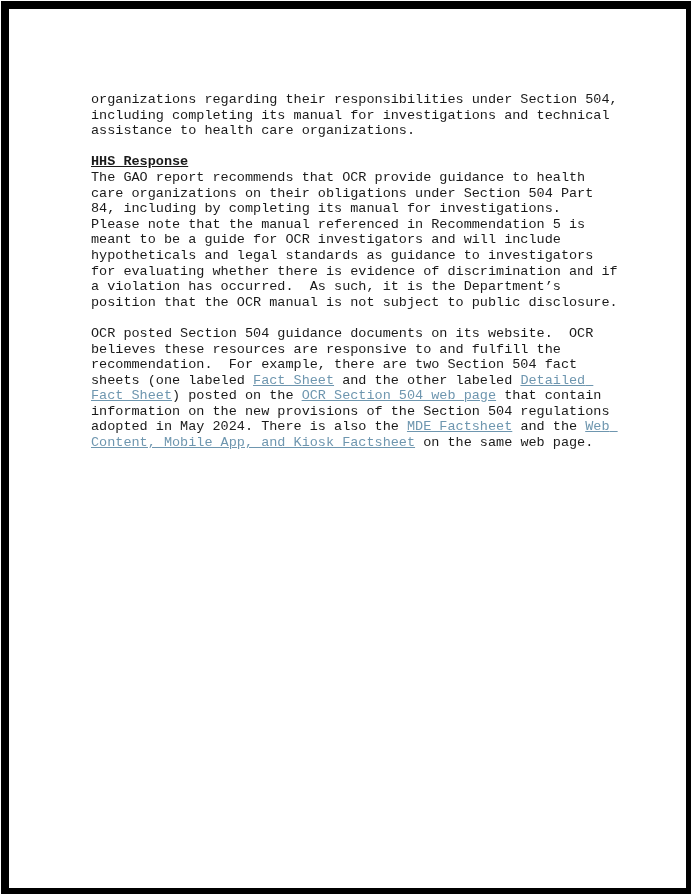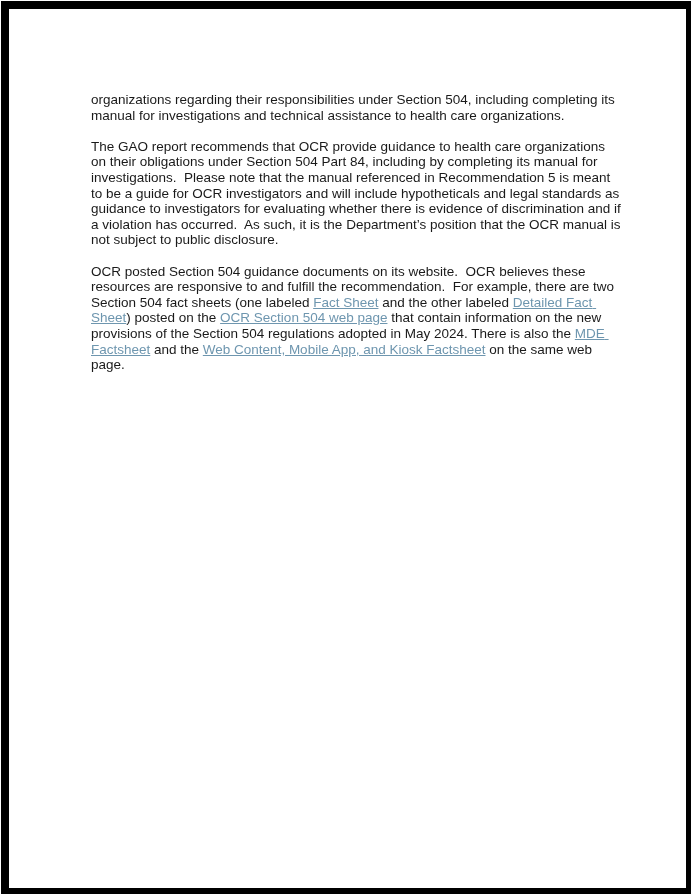--- a/index.html
+++ b/index.html
@@ -6,21 +6,21 @@
     margin: 0;
     padding: 0;
     background: #ffffff;
   }
   .viewport {
     position: relative;
     width: 692px;
     height: 895px;
     background: #ffffff;
     overflow: hidden;
-    font-family: Liberation Sans, sans-serif;
+    font-family: Liberation Mono, monospace;
   }
   .scan-frame {
     position: absolute;
     left: 1px;
     top: 1px;
     width: 690px;
     height: 893px;
     box-sizing: border-box;
     border-top: 8px solid var(--border-color, #000);
     border-left: 8px solid var(--border-color, #000);
@@ -59,20 +59,21 @@
 </style>
 </head>
 <body>
 
 <div class="viewport">
   <div class="scan-frame">
     <div class="content">
 
       <p class="para">organizations regarding their responsibilities under Section 504, including completing its manual for investigations and technical assistance to health care organizations.</p>
 
+      <p class="heading">HHS Response</p>
 
       <p class="para">The GAO report recommends that OCR provide guidance to health care organizations on their obligations under Section 504 Part 84, including by completing its manual for investigations.  Please note that the manual referenced in Recommendation 5 is meant to be a guide for OCR investigators and will include hypotheticals and legal standards as guidance to investigators for evaluating whether there is evidence of discrimination and if a violation has occurred.  As such, it is the Department’s position that the OCR manual is not subject to public disclosure.</p>
 
       <p class="para last"><span>OCR posted Section 504 guidance documents on its website.  OCR believes these resources are responsive to and fulfill the recommendation.  For example, there are two Section 504 fact sheets (one labeled </span><a href="#" class="doclink">Fact Sheet</a><span> and the other labeled </span><a href="#" class="doclink">Detailed Fact Sheet</a><span>) posted on the </span><a href="#" class="doclink">OCR Section 504 web page</a><span> that contain information on the new provisions of the Section 504 regulations adopted in May 2024. There is also the </span><a href="#" class="doclink">MDE Factsheet</a><span> and the </span><a href="#" class="doclink">Web Content, Mobile App, and Kiosk Factsheet</a><span> on the same web page.</span></p>
 
     </div>
   </div>
 </div>
 
 </body></html>

